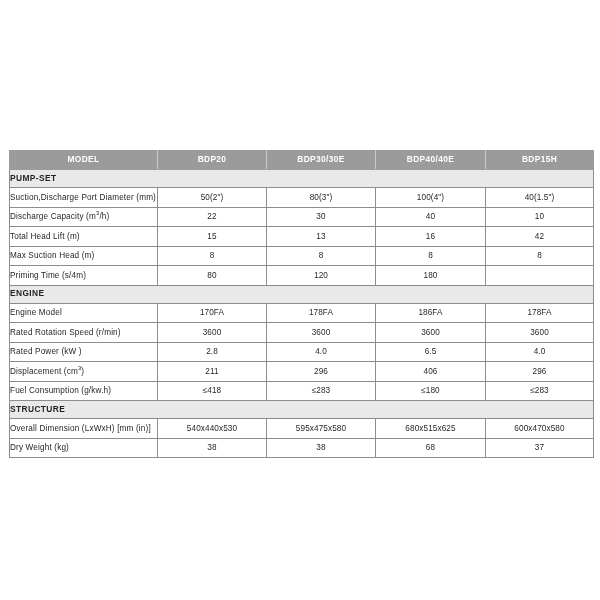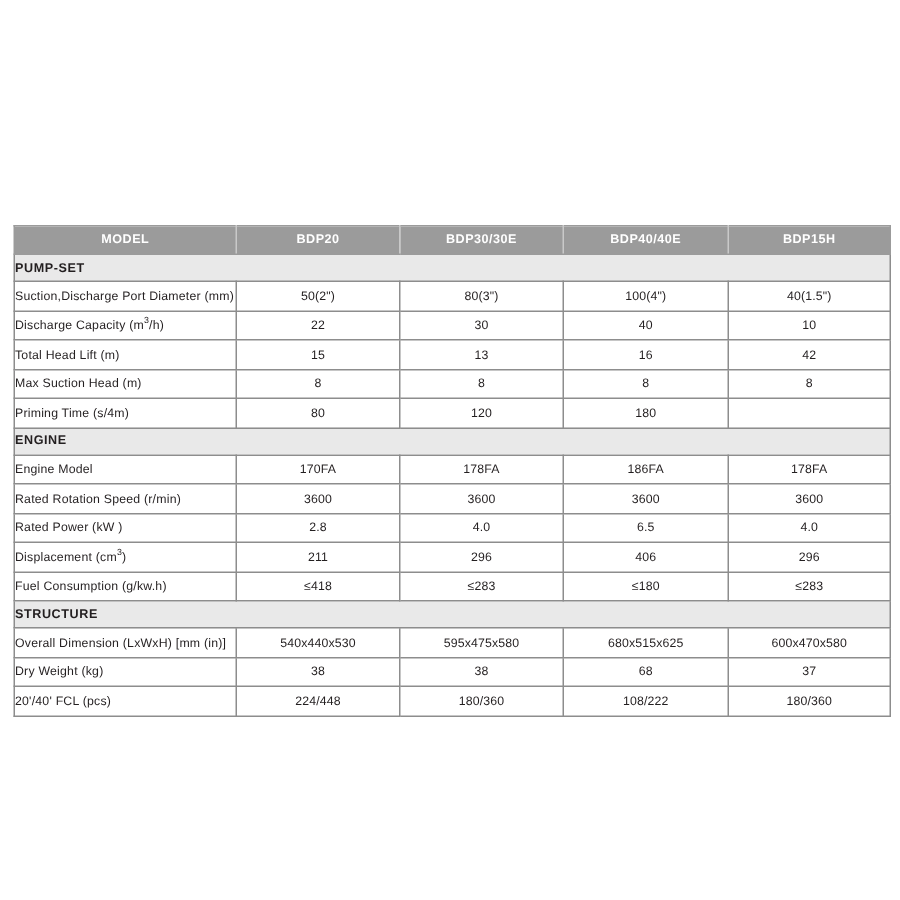--- a/index.html
+++ b/index.html
@@ -190,22 +190,15 @@
           <td class="row-value">680x515x625</td>
           <td class="row-value">600x470x580</td>
         </tr>
         <tr class="data-row">
           <td class="row-label">Dry Weight (kg)</td>
           <td class="row-value">38</td>
           <td class="row-value">38</td>
           <td class="row-value">68</td>
           <td class="row-value">37</td>
         </tr>
-        <tr class="data-row">
-          <td class="row-label">20'/40' FCL (pcs)</td>
-          <td class="row-value">224/448</td>
-          <td class="row-value">180/360</td>
-          <td class="row-value">108/222</td>
-          <td class="row-value">180/360</td>
-        </tr>
       </tbody>
   </table>
 </div>
 
 </body></html>

